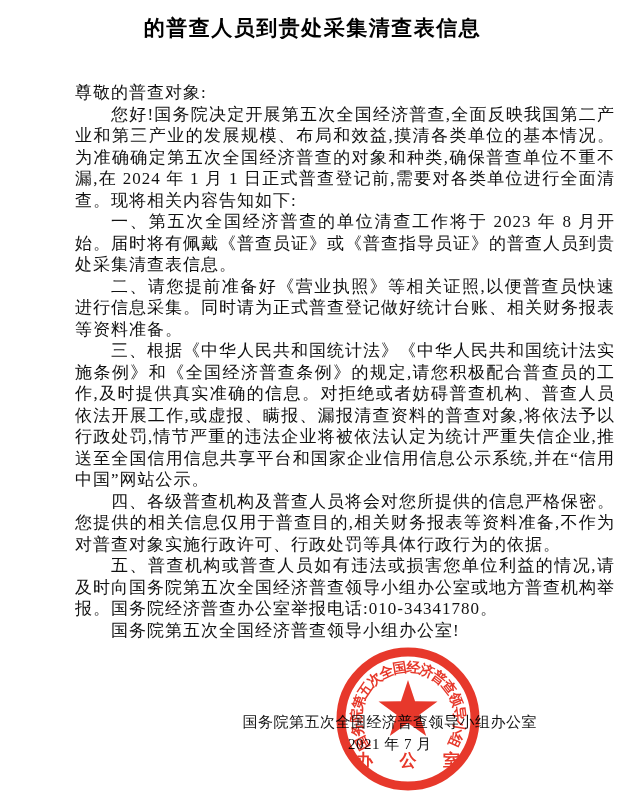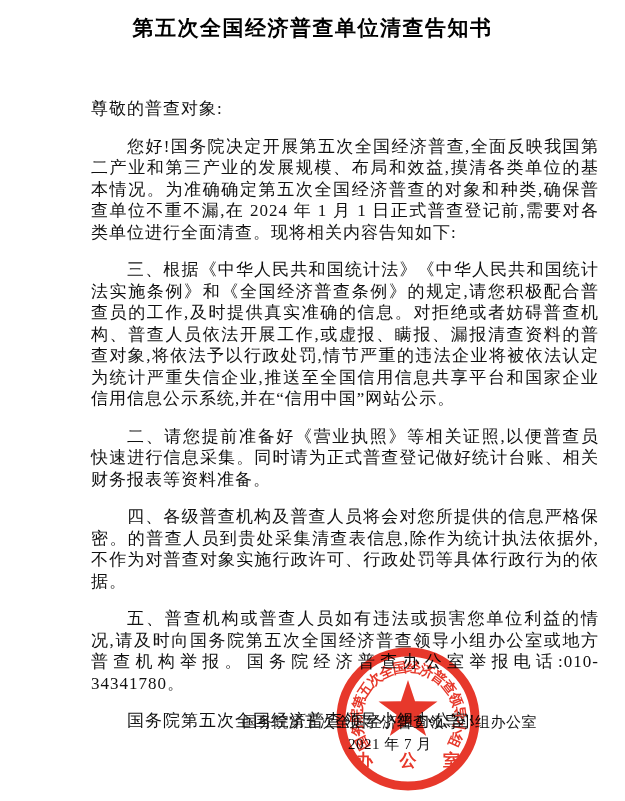--- a/index.html
+++ b/index.html
@@ -29,21 +29,21 @@
   .doc-body {
     position: absolute;
     left: 75px;
     top: 82px;
     width: 540px;
     font-size: 17px;
     letter-spacing: 1px;
     line-height: 21.5px;
     text-align: justify;
   }
-  .doc-body p { margin: 16px; }
+  .doc-body p { margin: 0; }
   .para { text-indent: 36px; }
   .signature-block {
     position: absolute;
     top: 711px;
     right: 88px;
     text-align: center;
     font-size: 15px;
     line-height: 22px;
     letter-spacing: 0.5px;
     white-space: nowrap;
@@ -63,28 +63,29 @@
     font-weight: bold;
   }
   .seal-arc-text { font-size: 14px; }
   .seal-bottom-text { font-size: 17px; }
 </style>
 </head>
 <body>
 
 <div class="page">
 
-  <h1 class="doc-title">第五次全国经济普查单位清查告知书</h1>
+  <h1 class="doc-title">的普查人员到贵处采集清查表信息</h1>
 
   <div class="doc-body">
     <p class="salutation">尊敬的普查对象:</p>
     <p class="para">您好!国务院决定开展第五次全国经济普查,全面反映我国第二产业和第三产业的发展规模、布局和效益,摸清各类单位的基本情况。为准确确定第五次全国经济普查的对象和种类,确保普查单位不重不漏,在 2024 年 1 月 1 日正式普查登记前,需要对各类单位进行全面清查。现将相关内容告知如下:</p>
+    <p class="para">一、第五次全国经济普查的单位清查工作将于 2023 年 8 月开始。届时将有佩戴《普查员证》或《普查指导员证》的普查人员到贵处采集清查表信息。</p>
+    <p class="para">二、请您提前准备好《营业执照》等相关证照,以便普查员快速进行信息采集。同时请为正式普查登记做好统计台账、相关财务报表等资料准备。</p>
     <p class="para">三、根据《中华人民共和国统计法》《中华人民共和国统计法实施条例》和《全国经济普查条例》的规定,请您积极配合普查员的工作,及时提供真实准确的信息。对拒绝或者妨碍普查机构、普查人员依法开展工作,或虚报、瞒报、漏报清查资料的普查对象,将依法予以行政处罚,情节严重的违法企业将被依法认定为统计严重失信企业,推送至全国信用信息共享平台和国家企业信用信息公示系统,并在“信用中国”网站公示。</p>
-    <p class="para">二、请您提前准备好《营业执照》等相关证照,以便普查员快速进行信息采集。同时请为正式普查登记做好统计台账、相关财务报表等资料准备。</p>
-    <p class="para">四、各级普查机构及普查人员将会对您所提供的信息严格保密。的普查人员到贵处采集清查表信息,除作为统计执法依据外,不作为对普查对象实施行政许可、行政处罚等具体行政行为的依据。</p>
+    <p class="para">四、各级普查机构及普查人员将会对您所提供的信息严格保密。您提供的相关信息仅用于普查目的,相关财务报表等资料准备,不作为对普查对象实施行政许可、行政处罚等具体行政行为的依据。</p>
     <p class="para">五、普查机构或普查人员如有违法或损害您单位利益的情况,请及时向国务院第五次全国经济普查领导小组办公室或地方普查机构举报。国务院经济普查办公室举报电话:010-34341780。</p>
     <p class="para">国务院第五次全国经济普查领导小组办公室!</p>
   </div>
 
   <div class="signature-block">
     <div>国务院第五次全国经济普查领导小组办公室</div>
     <div>2021 年 7 月</div>
   </div>
 
   <svg class="seal" width="170" height="170" viewBox="-85 -85 170 170" aria-hidden="true">

